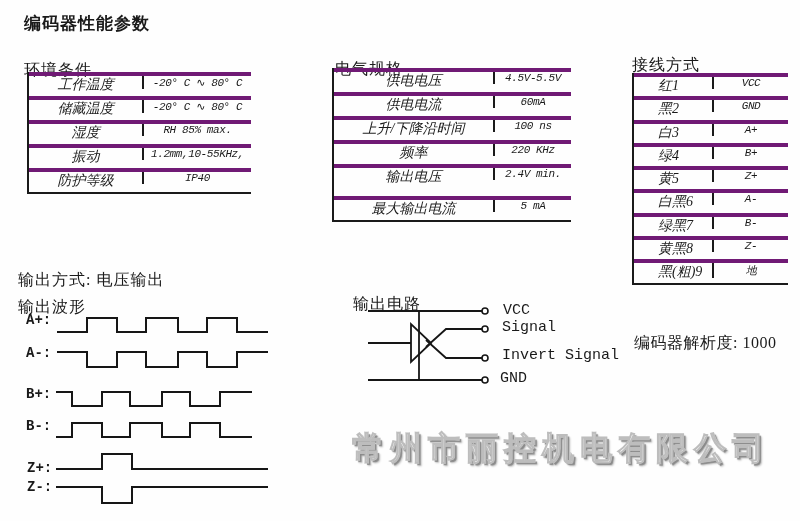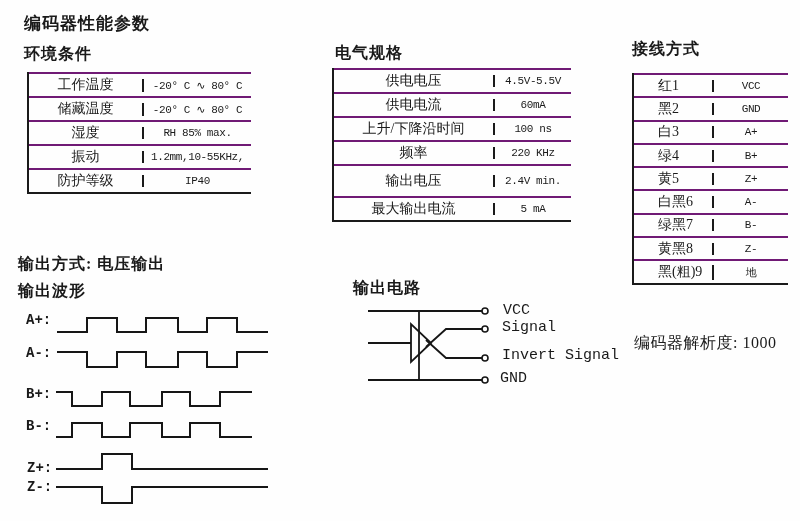--- a/index.html
+++ b/index.html
@@ -4,25 +4,25 @@
 <style>
   html,body{margin:0;padding:0;}
   body{
     width:800px;height:521px;background:#ffffff;
     font-family:"Liberation Serif","DejaVu Serif",serif;
     color:#1a1a1a;
   }
   .page{position:relative;width:800px;height:521px;overflow:hidden;background:#fefefe;}
   .abs{position:absolute;white-space:nowrap;}
   .page-title{font-size:17px;font-weight:bold;letter-spacing:1px;}
-  .sec-title{font-size:16px;font-weight:bold;letter-spacing:1px;}
+  .sec-title{font-size:16px;font-weight:normal;letter-spacing:1px;margin-top:16px;}
 
   
   .tbl{position:absolute;border-left:2px solid #1a1a1a;border-bottom:2px solid #1a1a1a;box-sizing:border-box;}
-  .tr{display:flex;border-top:2px solid #701a75;box-sizing:border-box;align-items:center;}
+  .tr{display:flex;border-top:4px solid #701a75;box-sizing:border-box;align-items:flex-start;font-style:italic;}
   .td{display:flex;align-items:center;justify-content:center;box-sizing:border-box;overflow:hidden;}
   .td.lbl{font-size:14px;}
   .td.val{font-size:11px;letter-spacing:-0.4px;border-left:2px solid #1a1a1a;
           font-family:"Liberation Mono","DejaVu Sans Mono","DejaVu Sans",monospace;}
   .env-tbl{left:27px;top:72px;width:224px;}
   .env-tbl .tr{height:24px;}
   .env-tbl .lbl{width:113px;}
   .env-tbl .val{flex:1;}
   .elec-tbl{left:332px;top:68px;width:239px;}
   .elec-tbl .tr{height:24px;}
@@ -163,20 +163,21 @@
   <div class="abs wf-label" style="left:27px;top:461px;">Z+:</div>
   <div class="abs wf-label" style="left:27px;top:480px;">Z-:</div>
 
   <div class="abs ckt-label" style="left:503px;top:303px;">VCC</div>
   <div class="abs ckt-label" style="left:502px;top:320px;">Signal</div>
   <div class="abs ckt-label" style="left:502px;top:348px;">Invert Signal</div>
   <div class="abs ckt-label" style="left:500px;top:371px;">GND</div>
 
   <div class="abs resolution" style="left:634px;top:333px;text-align:center;">编码器解析度: 1000</div>
 
+  <div class="abs watermark">常州市丽控机电有限公司</div>
 
   <svg class="overlay" width="800" height="521" viewBox="0 0 800 521">
     <g stroke="#161616" stroke-width="2" fill="none">
       <path d="M57 332H87V318H117V332H146V318H178V332H207V318H237V332H268"></path>
       <path d="M57 352H87V367H117V352H146V367H178V352H207V367H237V352H268"></path>
       <path d="M56 392H72V406H102V392H130V406H162V392H190V406H220V392H252"></path>
       <path d="M56 437H72V423H102V437H130V423H162V437H190V423H220V437H252"></path>
       <path d="M56 469H102V454H132V469H268"></path>
       <path d="M56 487H102V503H132V487H268"></path>
     </g>

